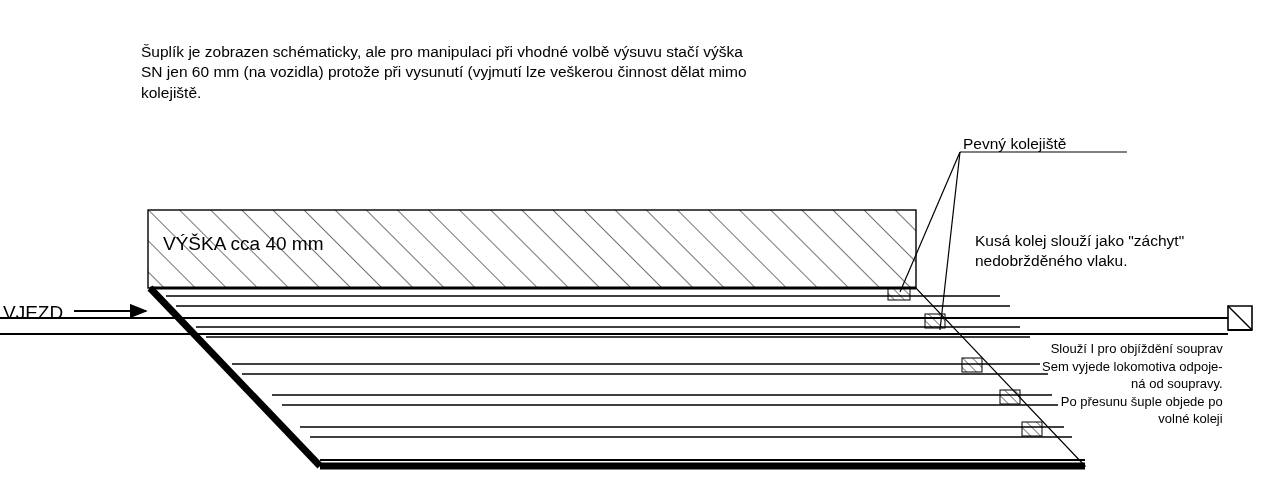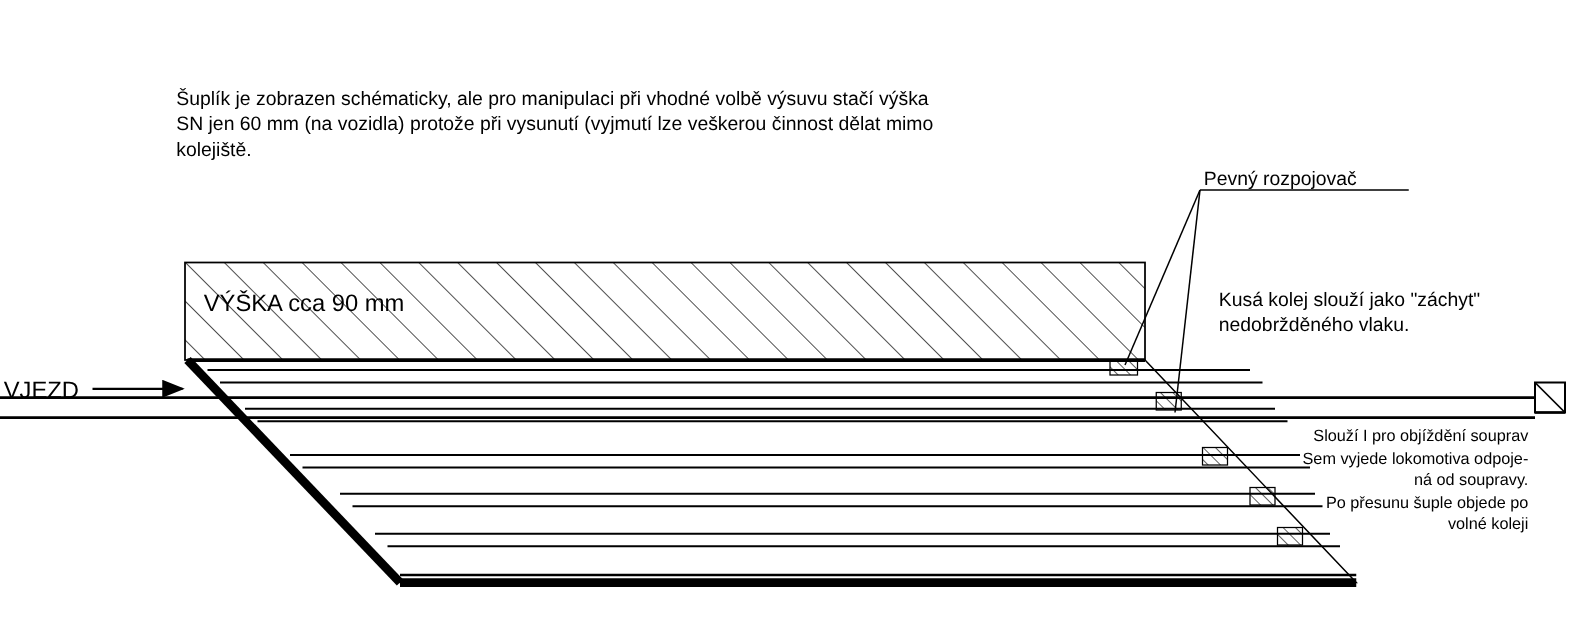--- a/index.html
+++ b/index.html
@@ -26,21 +26,20 @@
   .txt {
     position: absolute;
     white-space: pre;
     line-height: 1.32;
     color: #000;
   }
   #note-top {
     left: 141px;
     top: 42px;
     font-size: 15.5px;
-    margin-top: 28px;
   }
   #label-vyska {
     left: 163px;
     top: 231px;
     font-size: 19px;
   }
   #label-vjezd {
     left: 3px;
     top: 300px;
     font-size: 19px;
@@ -133,25 +132,25 @@
 
     <g>
       <line x1="74" y1="311" x2="146" y2="311" stroke="#000000" stroke-width="1.8" marker-end="url(#arrowEnd)"></line>
     </g>
   </svg>
 
   <div class="txt" id="note-top">Šuplík je zobrazen schématicky, ale pro manipulaci při vhodné volbě výsuvu stačí výška
 SN jen 60 mm (na vozidla) protože při vysunutí (vyjmutí lze veškerou činnost dělat mimo
 kolejiště.</div>
 
-  <div class="txt" id="label-vyska">VÝŠKA cca 90 mm</div>
+  <div class="txt" id="label-vyska">VÝŠKA cca 40 mm</div>
 
   <div class="txt" id="label-vjezd">VJEZD</div>
 
-  <div class="txt" id="label-pevny">Pevný rozpojovač</div>
+  <div class="txt" id="label-pevny">Pevný kolejiště</div>
 
   <div class="txt" id="note-kusa">Kusá kolej slouží jako "záchyt"
 nedobržděného vlaku.</div>
 
   <div class="txt" id="note-slouzi">Slouží I pro objíždění souprav
 Sem vyjede lokomotiva odpoje-
 ná od soupravy.
 Po přesunu šuple objede po
    volné koleji</div>
 

